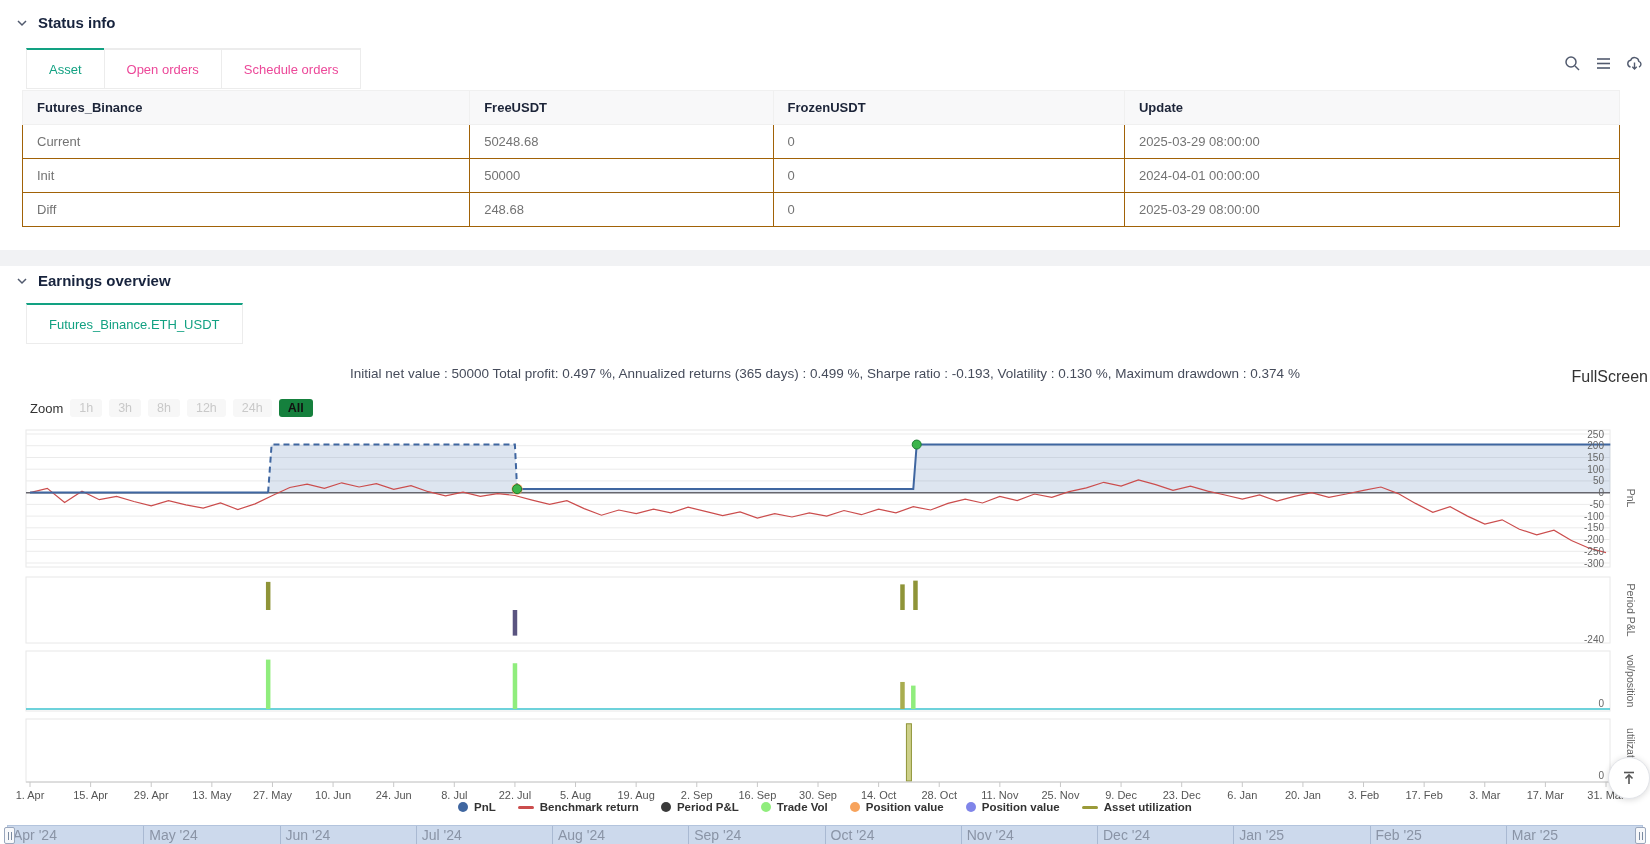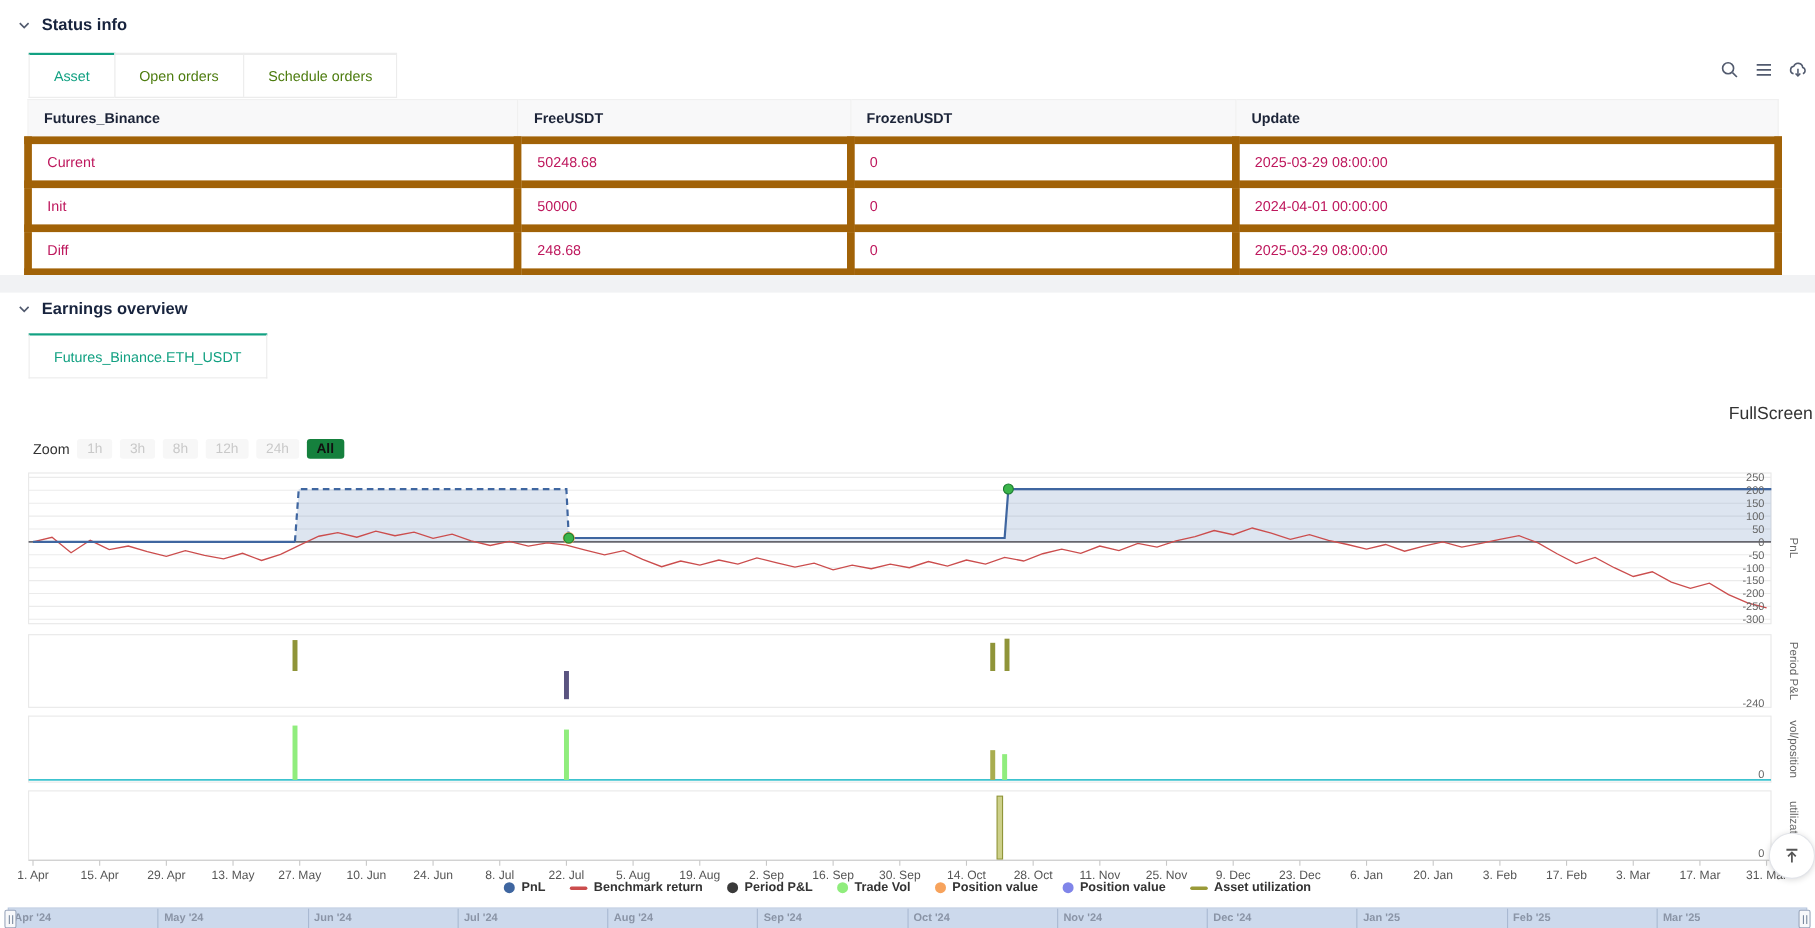--- a/index.html
+++ b/index.html
@@ -5,29 +5,29 @@
   html,body{margin:0;padding:0;background:#fff;font-family:"Liberation Sans",sans-serif;color:#17233d;}
   .stage{position:relative;width:1650px;height:844px;background:#fff;overflow:hidden;padding-left:44px;}
   
   .sec-head{position:absolute;left:16px;display:flex;align-items:center;gap:10px;}
   .sec-title{font-size:15px;font-weight:bold;color:#17233d;}
   .chev{width:12px;height:12px;color:#515a6e;}
   
   .expand-btn{position:absolute;top:14px;right:16px;width:16px;height:16px;color:#515a6e;cursor:pointer;}
   
   .tabs{position:absolute;left:26px;display:flex;}
-  .tab{height:38px;display:flex;align-items:center;padding:0 22px;font-size:13px;color:#4d7c0f;background:#fff;border:1px solid #ececec;border-top:2px solid #ececec;margin-right:-1px;cursor:pointer;white-space:nowrap;}
+  .tab{height:38px;display:flex;align-items:center;padding:0 22px;font-size:13px;color:#ec4899;background:#fff;border:1px solid #ececec;border-top:2px solid #ececec;margin-right:-1px;cursor:pointer;white-space:nowrap;}
   .tab.active{color:#12a182;border-top:2px solid #12a182;font-weight:500;}
   
   .toolbar{position:absolute;top:55px;right:20px;display:flex;gap:14px;align-items:center;color:#515a6e;}
   .tool-ic{width:17px;height:17px;cursor:pointer;}
   
   .tbl{position:absolute;left:22px;top:90px;width:1598px;border-collapse:collapse;font-size:13px;}
   .tbl th{background:#f8f8f9;color:#1c2438;font-weight:bold;text-align:left;padding:9px 14px;border:1px solid #f0f0f0;}
-  .tbl td{padding:9px 14px;border:7px solid #a16207;color:#be185d;background:#fff;}
+  .tbl td{padding:9px 14px;border:1px solid #a16207;color:#737373;background:#fff;}
   .cell-link{color:#4d9ef6;cursor:pointer;}
   .cell-danger{color:#f04134;}
   .divider{position:absolute;left:0;top:250px;width:1650px;height:16px;background:#f1f2f4;}
   
   .stats{position:absolute;top:366px;left:0;width:1650px;text-align:center;font-size:13.5px;color:#464c5b;}
   .fullscreen{position:absolute;top:368px;right:22px;display:flex;align-items:center;gap:8px;font-size:16px;color:#333;cursor:pointer;}
   .hamb{width:16px;height:13px;display:flex;flex-direction:column;justify-content:space-between;}
   .hamb i{display:block;height:2.4px;background:#555;border-radius:1px;}
   
   .zoomrow{position:absolute;top:399px;left:30px;display:flex;align-items:center;gap:7px;font-size:13px;color:#333;}
@@ -38,21 +38,21 @@
   .tick{font-size:10px;fill:#666;}
   .xlab{font-size:11px;fill:#555;}
   .ptitle{font-size:10.5px;fill:#666;}
   
   .legend{position:absolute;top:801px;left:0;width:1650px;display:flex;justify-content:center;gap:22px;align-items:center;font-size:11.5px;font-weight:bold;color:#333;}
   .lg-item{display:flex;align-items:center;gap:6px;cursor:pointer;}
   .lg-dot{width:10px;height:10px;border-radius:50%;display:inline-block;}
   .lg-line{width:16px;height:3px;border-radius:2px;display:inline-block;}
   
   .navigator{position:absolute;left:8px;top:826px;width:1634px;height:18px;background:#ccd9ec;outline:1px solid #b3c4dd;display:flex;cursor:pointer;}
-  .nav-cell{flex:1;font-size:10px;color:#8a94a6;line-height:18px;padding-left:5px;border-left:1px solid #a9b9d2;overflow:hidden;white-space:nowrap;font-weight:bold;}
+  .nav-cell{flex:1;font-size:14px;color:#8a94a6;line-height:18px;padding-left:5px;border-left:1px solid #a9b9d2;overflow:hidden;white-space:nowrap;}
   .nav-cell:first-child{border-left:none;}
   .nav-handle{position:absolute;top:1px;width:9px;height:15px;background:#f7f8fa;border:1px solid #9aa7bd;border-radius:2px;display:flex;justify-content:center;gap:2px;align-items:center;cursor:ew-resize;}
   .nav-handle i{display:block;width:1px;height:8px;background:#7a8aa0;}
   
   .totop{position:absolute;top:757px;left:1608px;width:40px;height:40px;border-radius:50%;background:#fff;border:1px solid #e2e4e9;box-shadow:0 1px 6px rgba(0,0,0,.15);display:flex;align-items:center;justify-content:center;color:#555;cursor:pointer;}
 </style>
 </head>
 <body>
 
 <div class="stage">
@@ -139,20 +139,21 @@
     <svg class="chev" viewBox="0 0 12 12">
         <polyline points="2,4 6,8 10,4" fill="none" stroke="currentColor" stroke-width="1.5"></polyline>
       </svg>
     <span class="sec-title">Earnings overview</span>
   </div>
 
   <div class="tabs" style="top:303px;">
     <div class="tab active">Futures_Binance.ETH_USDT</div>
   </div>
 
+  <div class="stats">Initial net value : 50000 Total profit: 0.497 %, Annualized returns (365 days) : 0.499 %, Sharpe ratio : -0.193, Volatility : 0.130 %, Maximum drawdown : 0.374 %</div>
 
   <div class="fullscreen">
     <span>FullScreen</span>
     <span class="hamb">
         <i></i>
         <i></i>
         <i></i>
       </span>
   </div>
 

